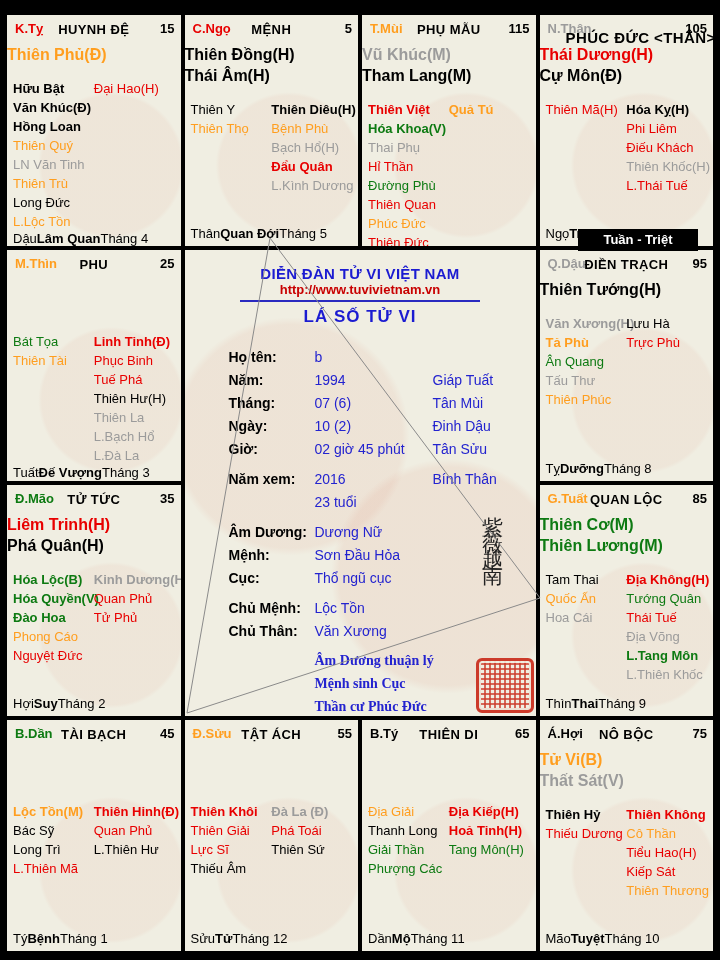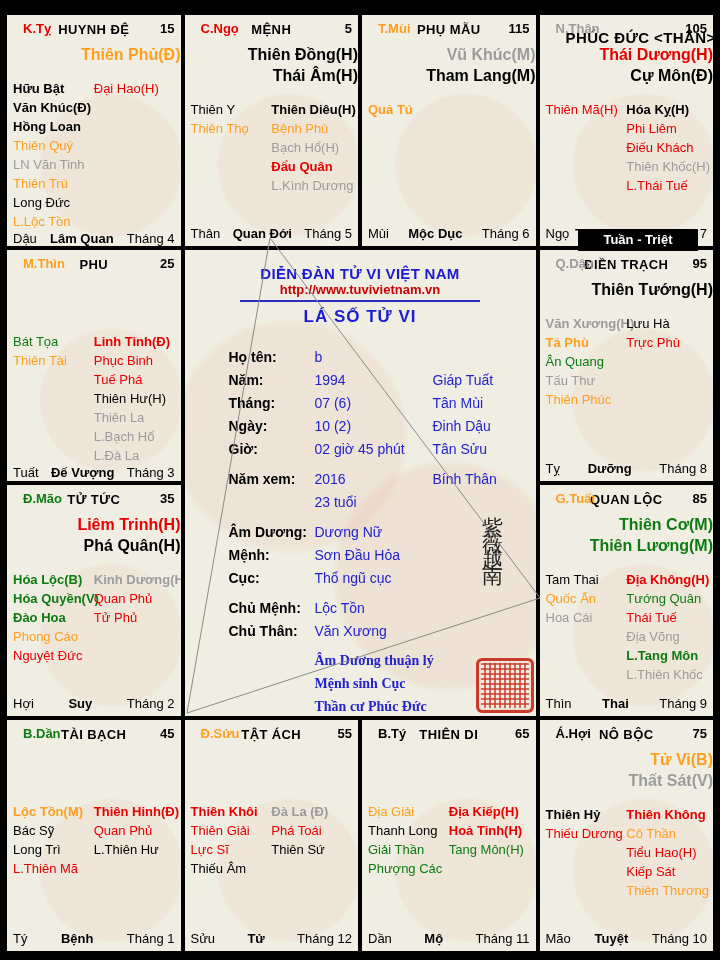--- a/index.html
+++ b/index.html
@@ -5,39 +5,39 @@
   html,body{margin:0;padding:0;background:#000;}
   .board{position:relative;width:720px;height:960px;background:#000;box-sizing:border-box;
          padding:13px 5px 7px;font-family:"Liberation Sans","DejaVu Sans",sans-serif;}
   .grid{display:grid;width:100%;height:100%;
         grid-template-rows:repeat(4,1fr);grid-template-columns:repeat(4,1fr);}
   .cell{background:#f0eee2;border:2px solid #000;box-sizing:border-box;overflow:hidden;
         background-image:radial-gradient(circle at 60% 65%, rgba(214,120,96,0.07) 0 38%, rgba(214,120,96,0) 40%);}
   .palace{display:flex;flex-direction:column;}
   
   .ph{position:relative;height:26px;flex:none;}
-  .branch{position:absolute;left:16px;top:6px;font-size:13px;font-weight:bold;}
+  .branch{position:absolute;left:8px;top:6px;font-size:13px;font-weight:bold;}
   .pname{display:block;text-align:center;padding-top:7px;font-size:13px;font-weight:bold;color:#000;
          letter-spacing:.4px;white-space:nowrap;}
   .pname.long{font-size:15px;padding-left:26px;margin-top:7px;}
   .pnum{position:absolute;right:6px;top:6px;font-size:13px;font-weight:bold;color:#000;}
   
-  .mains{flex:none;text-align:right;margin:3px 0 2px;}
+  .mains{flex:none;text-align:left;margin:3px 0 2px;}
   .main{font-size:16px;font-weight:bold;line-height:21px;white-space:nowrap;}
   
   .pbody{display:flex;flex:none;margin-top:12px;}
   .pbody.offset{margin-top:56px;}
   .col{width:50%;box-sizing:border-box;}
   .col:first-child{padding-left:6px;}
   .star{font-size:13px;line-height:19px;white-space:nowrap;}
   .b{font-weight:bold;}
   .c-red{color:#e80000}.c-orange{color:#ff9e1f}.c-green{color:#0d7a12}
   .c-gray{color:#9b9b9b}.c-black{color:#000}
   
-  .pf{margin-top:auto;flex:none;display:flex;justify-content:space-between;align-items:baseline;
+  .pf{margin-top:auto;flex:none;display:flex;align-items:baseline;
       padding:0 6px 5px;font-size:13px;color:#000;}
   .fs{font-weight:bold;}
   
   .center-cell{position:relative;grid-area:2/2/span 2/span 2;
       background-image:radial-gradient(circle at 30% 40%, rgba(214,120,96,0.09) 0 30%, rgba(214,120,96,0) 32%),
                        radial-gradient(circle at 75% 70%, rgba(214,120,96,0.10) 0 26%, rgba(214,120,96,0) 28%);}
   .c-head{text-align:center;padding-top:15px;}
   .forum-title{font-size:15px;font-weight:bold;color:#1b1bd1;letter-spacing:.3px;}
   .forum-url{font-size:13px;font-weight:bold;color:#c80000;}
   .c-line{width:240px;height:2px;background:#2a2ac0;margin:3px auto 5px;}
@@ -135,20 +135,30 @@
           <span class="branch c-orange">T.Mùi</span>
           <span class="pname">PHỤ MẪU</span>
           <span class="pnum">115</span>
         </div>
         <div class="mains">
           <div class="main c-gray">Vũ Khúc(M)</div>
           <div class="main c-black">Tham Lang(M)</div>
         </div>
         <div class="pbody">
           <div class="col">
+            <div class="star c-red b">Thiên Việt</div>
+            <div class="star c-green b">Hóa Khoa(V)</div>
+            <div class="star c-gray">Thai Phụ</div>
+            <div class="star c-red">Hỉ Thần</div>
+            <div class="star c-green">Đường Phù</div>
+            <div class="star c-red">Thiên Quan</div>
+            <div class="star c-orange">Phúc Đức</div>
+            <div class="star c-red">Thiên Đức</div>
+          </div>
+          <div class="col">
             <div class="star c-orange b">Quả Tú</div>
           </div>
         </div>
         <div class="pf">
           <span class="fb">Mùi</span>
           <span class="fs">Mộc Dục</span>
           <span class="fm">Tháng 6</span>
         </div>
       </div>
     <div class="cell palace" style="grid-area:1/4">

